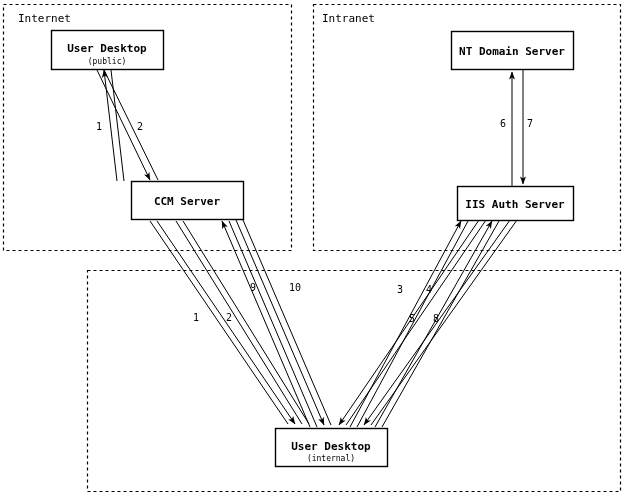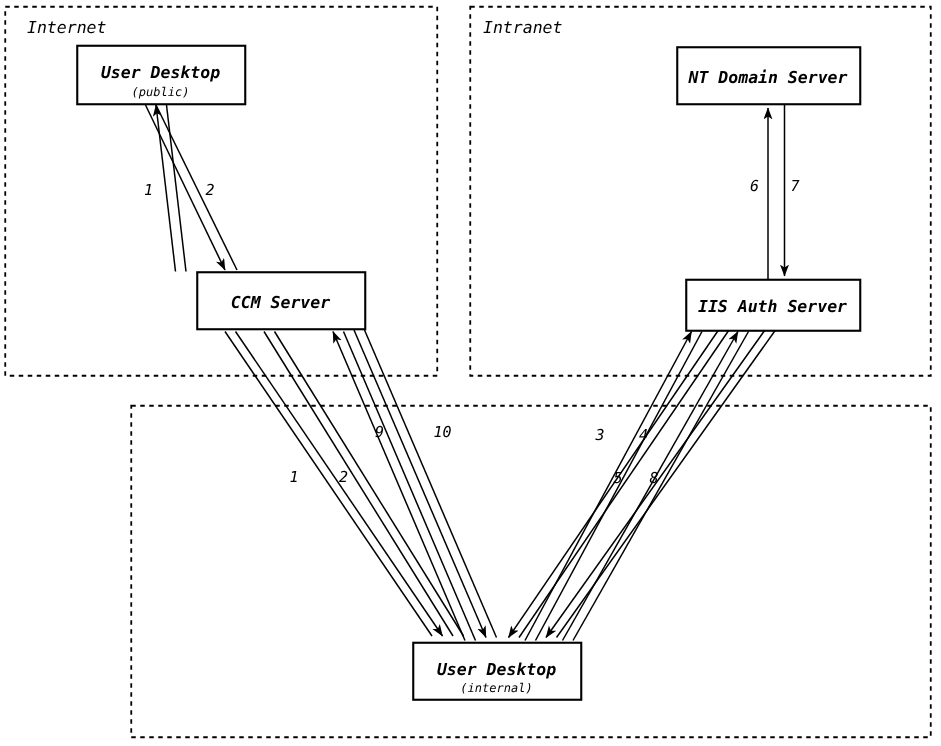--- a/index.html
+++ b/index.html
@@ -7,21 +7,20 @@
     padding: 0;
     background: #ffffff;
   }
   #diagram-root {
     position: relative;
     width: 627px;
     height: 497px;
     background: #ffffff;
     font-family: "DejaVu Sans Mono", monospace;
     overflow: hidden;
-    font-style: italic;
   }
   svg#diagram-canvas {
     position: absolute;
     left: 0;
     top: 0;
     width: 627px;
     height: 497px;
   }
   .zone-label {
     font-family: "DejaVu Sans Mono", monospace;

